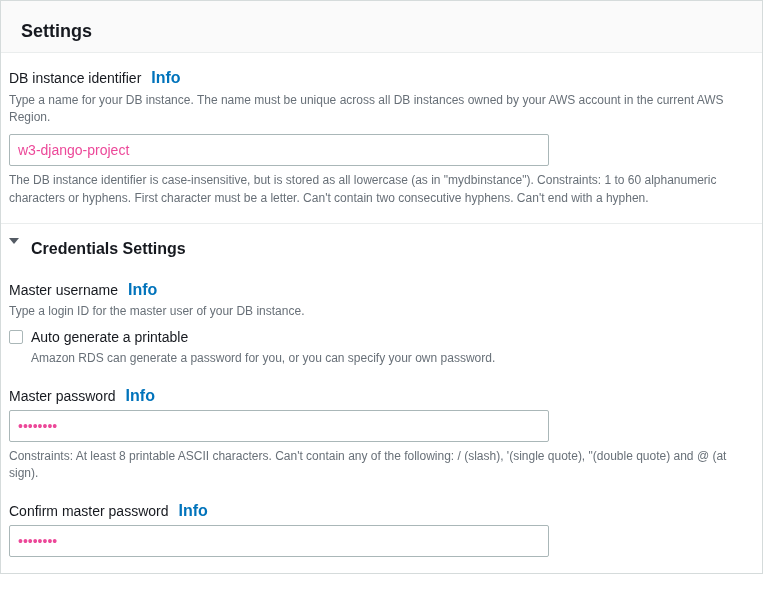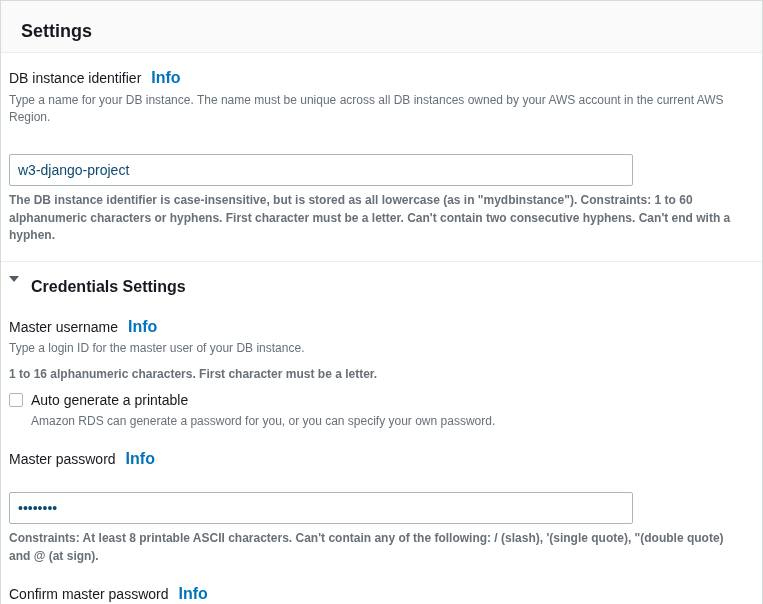--- a/index.html
+++ b/index.html
@@ -56,34 +56,32 @@
       font-size: 12px;
       color: #687078;
       margin-bottom: 8px;
       line-height: 1.45;
     }
     .field-constraint {
       font-size: 12px;
       color: #687078;
       margin-top: 6px;
       line-height: 1.45;
-      font-weight: bold;
     }
     .text-input {
-      width: 624px;
+      width: 540px;
       max-width: 100%;
       height: 32px;
       padding: 4px 8px;
       border: 1px solid #aab7b8;
       border-radius: 2px;
       font-size: 14px;
       font-family: inherit;
-      color: #0c4a6e;
+      color: #ec4899;
       background: #ffffff;
-      margin-top: 20px;
     }
     .collapsible-header {
       display: flex;
       gap: 12px;
       margin-bottom: 18px;
       cursor: pointer;
     }
     .collapsible-title {
       font-size: 16px;
       font-weight: 700;
@@ -156,21 +154,20 @@
       <span class="triangle-icon"></span>
       <span class="collapsible-title">Credentials Settings</span>
     </div>
 
     <div class="field-group">
       <div class="field-label-row">
         <span class="field-label">Master username</span>
         <span class="info-link">Info</span>
       </div>
       <div class="field-description">Type a login ID for the master user of your DB instance.</div>
-      <div class="field-constraint">1 to 16 alphanumeric characters. First character must be a letter.</div>
 
       <div class="checkbox-row">
         <div class="checkbox"></div>
         <label class="checkbox-label">Auto generate a printable</label>
       </div>
       <div class="checkbox-description">Amazon RDS can generate a password for you, or you can specify your own password.</div>
     </div>
 
     <div class="field-group">
       <div class="field-label-row">

